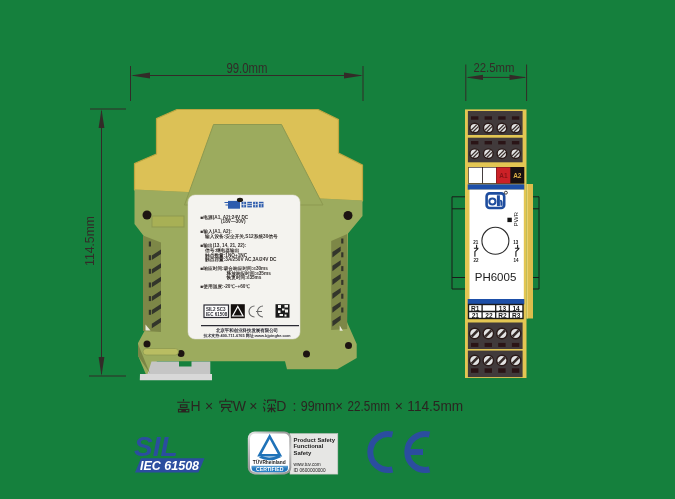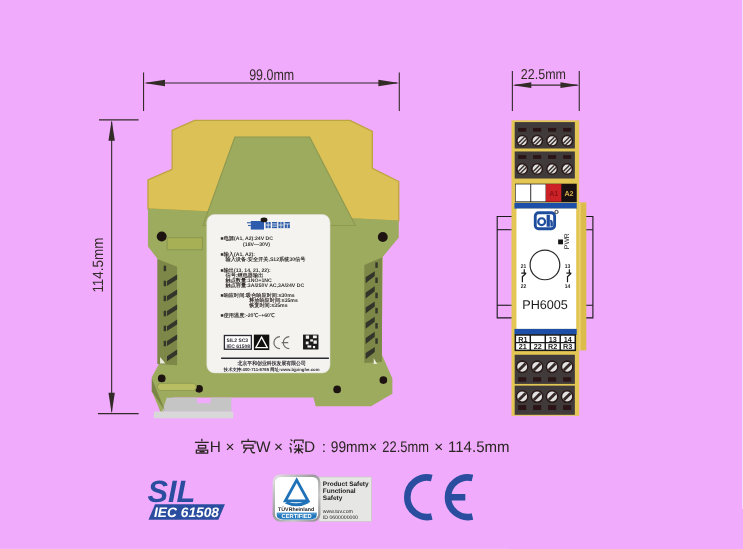--- a/index.html
+++ b/index.html
@@ -1,16 +1,16 @@
 <!DOCTYPE html>
 <html><head>
 <meta charset="utf-8">
 <style>
   html,body{margin:0;padding:0;background:#ffffff;}
-  #canvas{position:relative;width:675px;height:499px;background:#f0abfc;overflow:hidden;
+  #canvas{position:relative;width:675px;height:499px;background:#15803d;overflow:hidden;
           font-family:"Liberation Sans", sans-serif;}
   svg text{font-family:"Liberation Sans", sans-serif;}
 </style>
 </head>
 <body>
 <div id="canvas">
 <svg width="675" height="499" viewBox="0 0 675 499" xmlns="http://www.w3.org/2000/svg">
 
 <g id="dim-h" fill="none" stroke="#332b28" stroke-width="1">
   <line x1="130.5" y1="66" x2="130.5" y2="101"></line>

